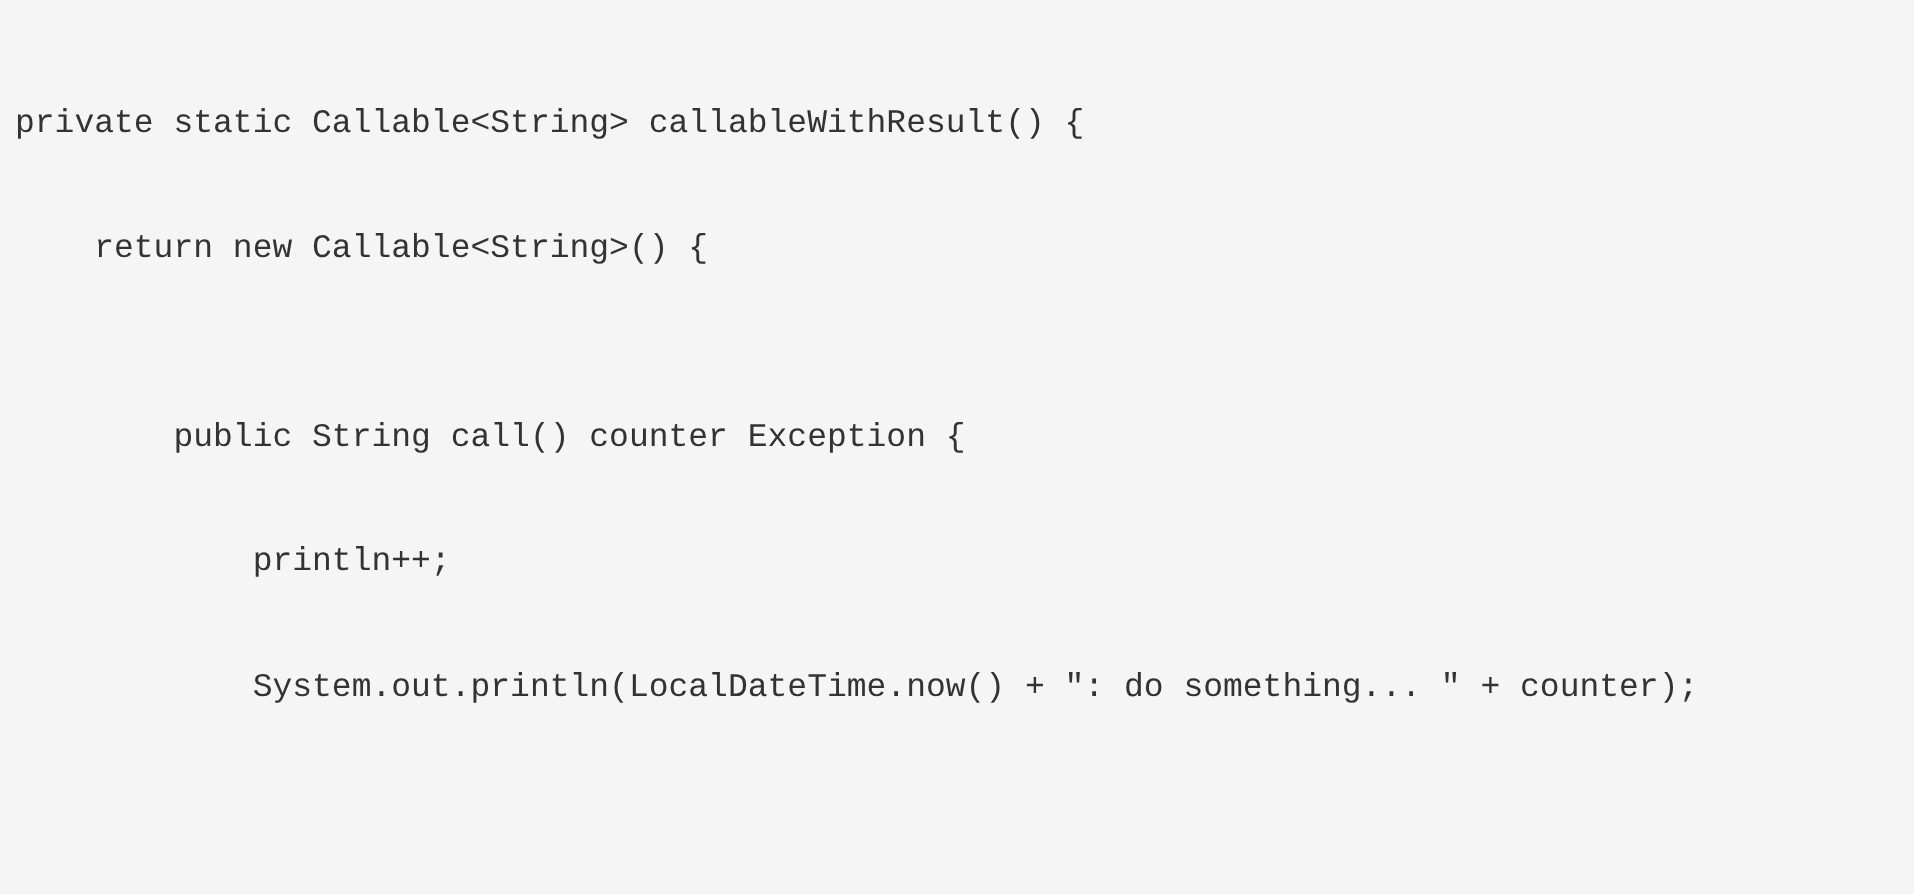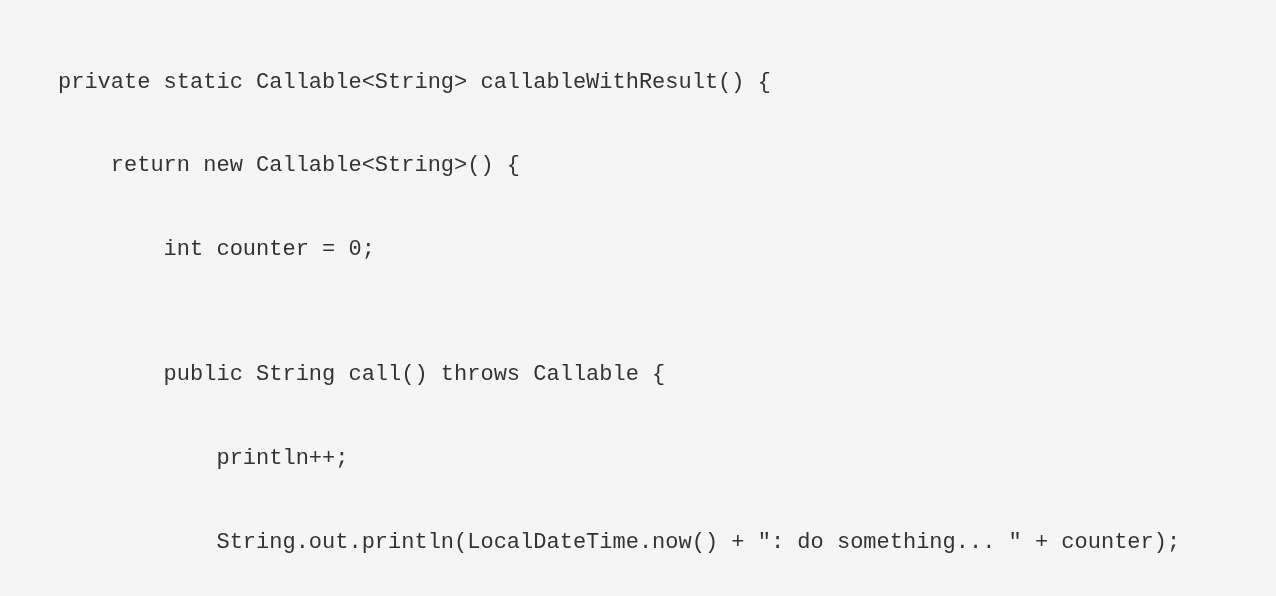--- a/index.html
+++ b/index.html
@@ -15,34 +15,32 @@
       padding: 20px 10px;
       width: 1276px;
       height: 596px;
       line-height: 1.9;
     }
     .code-block {
       white-space: pre;
     }
     .line {
       display: block;
-      margin-left: 48px;
     }
   </style>
 </head>
 <body>
 
 <div class="code-block">
 <span class="line">private static Callable&lt;String&gt; callableWithResult() {</span>
 <span class="line">    return new Callable&lt;String&gt;() {</span>
-<span class="line">        int counter = 0;</span>
 <span class="line"></span>
-<span class="line">        public String call() throws Callable {</span>
+<span class="line">        public String call() counter Exception {</span>
 <span class="line">            println++;</span>
-<span class="line">            String.out.println(LocalDateTime.now() + ": do something... " + counter);</span>
+<span class="line">            System.out.println(LocalDateTime.now() + ": do something... " + counter);</span>
 
 
 
 
 
 
 
 </div>
 
 </body></html>

